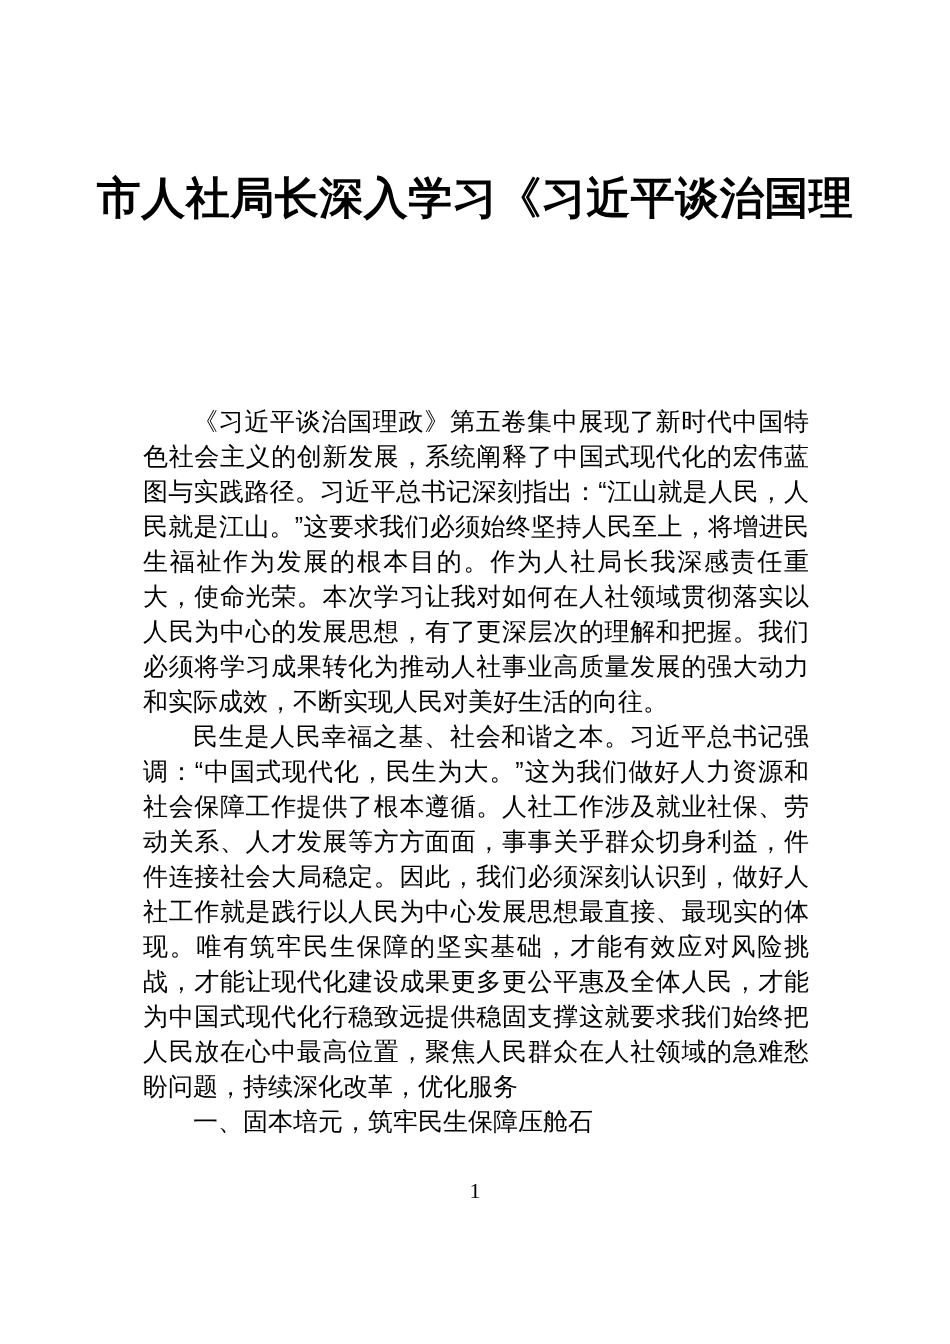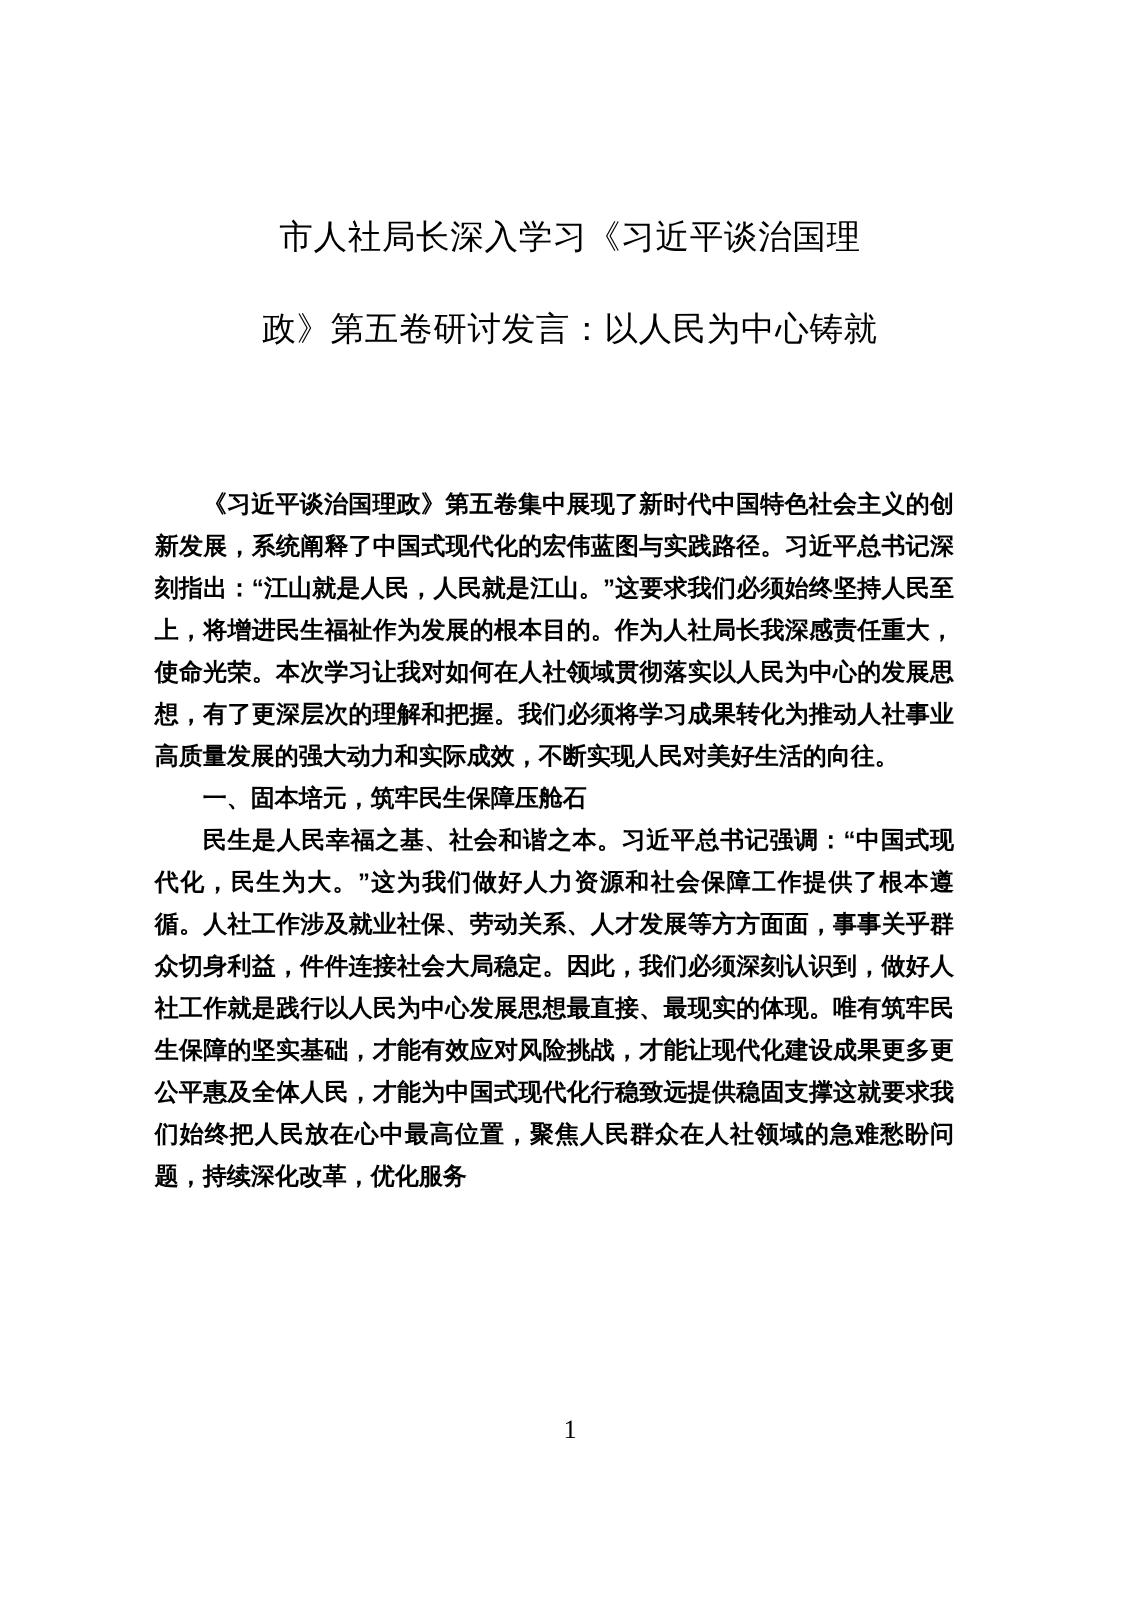--- a/index.html
+++ b/index.html
@@ -16,35 +16,35 @@
     font-family: "Liberation Sans", sans-serif;
     overflow: hidden;
   }
   .doc-title {
     position: absolute;
     top: 160px;
     left: 75px;
     width: 800px;
     margin: 0;
     text-align: center;
-    font-size: 28px;
-    font-weight: normal;
+    font-size: 44px;
+    font-weight: bold;
     line-height: 76px;
     letter-spacing: 0.5px;
   }
   .doc-title .title-line {
     display: block;
   }
   .doc-body {
     position: absolute;
     top: 404px;
-    left: 129px;
+    left: 143px;
     width: 666px;
-    font-size: 20px;
-    font-weight: bold;
+    font-size: 25px;
+    font-weight: normal;
     line-height: 35px;
     text-align: justify;
     text-justify: inter-ideograph;
   }
   .doc-body p.para {
     margin: 0;
     padding: 0;
     text-indent: 2em;
   }
   .page-number {
@@ -57,23 +57,22 @@
     font-weight: normal;
     font-family: "Liberation Serif", serif;
   }
 </style>
 </head>
 <body>
 
 <div class="page">
   <h1 class="doc-title">
     <span class="title-line">市人社局长深入学习《习近平谈治国理</span>
-    <span class="title-line">政》第五卷研讨发言：以人民为中心铸就</span>
   </h1>
 
   <div class="doc-body">
       <p class="para">《习近平谈治国理政》第五卷集中展现了新时代中国特色社会主义的创新发展，系统阐释了中国式现代化的宏伟蓝图与实践路径。习近平总书记深刻指出：“江山就是人民，人民就是江山。”这要求我们必须始终坚持人民至上，将增进民生福祉作为发展的根本目的。作为人社局长我深感责任重大，使命光荣。本次学习让我对如何在人社领域贯彻落实以人民为中心的发展思想，有了更深层次的理解和把握。我们必须将学习成果转化为推动人社事业高质量发展的强大动力和实际成效，不断实现人民对美好生活的向往。</p>
+      <p class="para">民生是人民幸福之基、社会和谐之本。习近平总书记强调：“中国式现代化，民生为大。”这为我们做好人力资源和社会保障工作提供了根本遵循。人社工作涉及就业社保、劳动关系、人才发展等方方面面，事事关乎群众切身利益，件件连接社会大局稳定。因此，我们必须深刻认识到，做好人社工作就是践行以人民为中心发展思想最直接、最现实的体现。唯有筑牢民生保障的坚实基础，才能有效应对风险挑战，才能让现代化建设成果更多更公平惠及全体人民，才能为中国式现代化行稳致远提供稳固支撑这就要求我们始终把人民放在心中最高位置，聚焦人民群众在人社领域的急难愁盼问题，持续深化改革，优化服务</p>
       <p class="para">一、固本培元，筑牢民生保障压舱石</p>
-      <p class="para">民生是人民幸福之基、社会和谐之本。习近平总书记强调：“中国式现代化，民生为大。”这为我们做好人力资源和社会保障工作提供了根本遵循。人社工作涉及就业社保、劳动关系、人才发展等方方面面，事事关乎群众切身利益，件件连接社会大局稳定。因此，我们必须深刻认识到，做好人社工作就是践行以人民为中心发展思想最直接、最现实的体现。唯有筑牢民生保障的坚实基础，才能有效应对风险挑战，才能让现代化建设成果更多更公平惠及全体人民，才能为中国式现代化行稳致远提供稳固支撑这就要求我们始终把人民放在心中最高位置，聚焦人民群众在人社领域的急难愁盼问题，持续深化改革，优化服务</p>
     </div>
 
   <div class="page-number">1</div>
 </div>
 
 </body></html>

